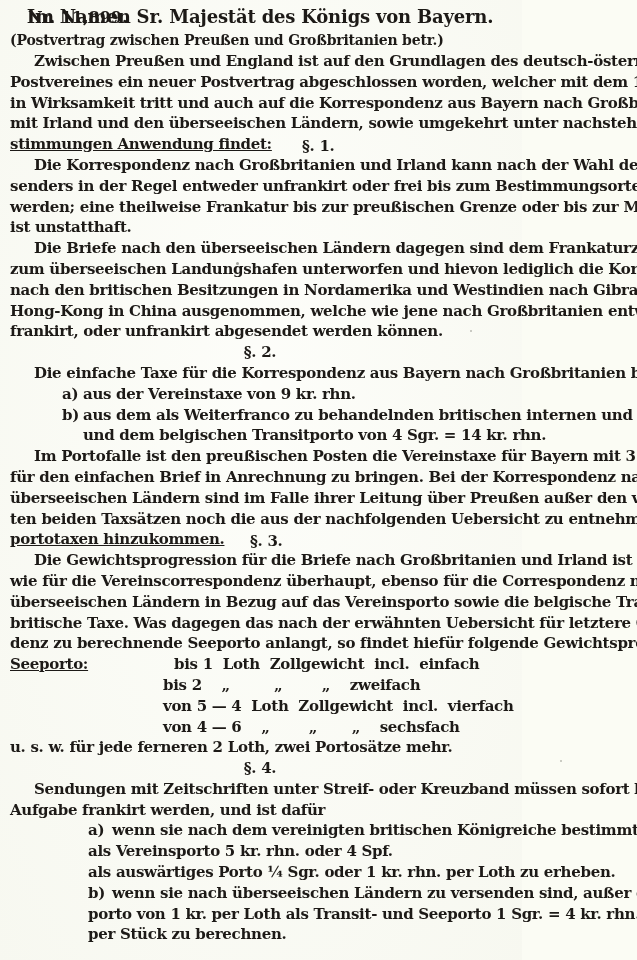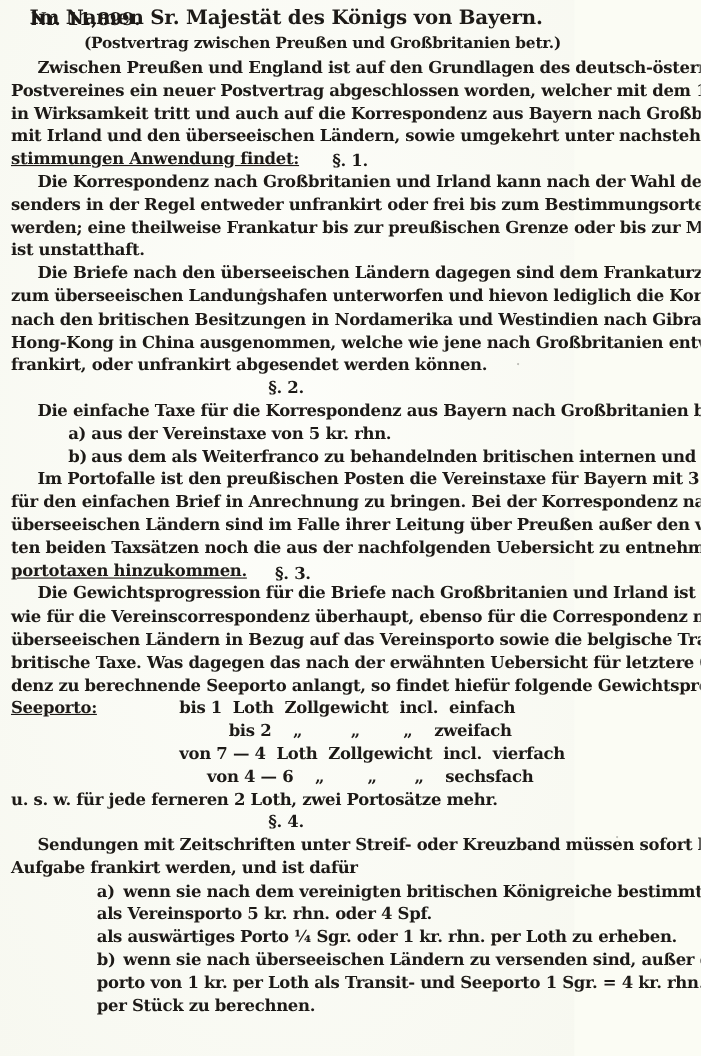--- a/index.html
+++ b/index.html
@@ -20,37 +20,37 @@
       #fbfcf4;
   }
   .body-text { font-size: 15px; font-weight: bold; letter-spacing: -0.3px; }
   .line { line-height: 20.8px; height: 20.8px; white-space: nowrap; }
   .rel { position: relative; text-decoration: underline; }
   .indent { padding-left: 24px; }
 
   .header-line { position: relative; height: 26px; line-height: 26px; text-align: center; }
   .doc-num { position: absolute; left: 18px; top: 1px; font-size: 16px; font-weight: bold; }
   .title { font-size: 18px; font-weight: bold; letter-spacing: -0.2px; }
-  .subtitle { height: 21px; line-height: 21px; text-align: right; font-size: 14px; font-weight: bold; letter-spacing: -0.2px; }
+  .subtitle { height: 21px; line-height: 21px; text-align: left; font-size: 14px; font-weight: bold; letter-spacing: -0.2px; }
 
   .sec-center { text-align: center; font-weight: bold; }
   .sec-inline { position: absolute; font-weight: bold; top: 2px; }
   .s1-mark { left: 292px; }
   .s3-mark { left: 240px; }
 
   .list-item { }
   .li-first { padding-left: 52px; }
   .li-marker { display: inline-block; width: 21px; }
   .s2-cont { padding-left: 73px; }
   .s4 .li-first { padding-left: 78px; }
   .s4 .li-marker { width: 24px; }
   .s4-cont { padding-left: 78px; }
 
-  .prog { padding-left: 153px; white-space: pre; text-align: center; }
-  .anw-row .prog-inline { position: absolute; left: 153px; top: 0; white-space: pre; }
+  .prog { padding-left: 153px; white-space: pre; }
+  .anw-row .prog-inline { position: absolute; left: 164px; top: 0; white-space: pre; }
 
   .speck { position: absolute; background: #5a5a52; border-radius: 50%; }
   .speck1 { width: 3px; height: 3px; left: 236px; top: 262px; opacity: .55; }
   .speck2 { width: 2px; height: 2px; left: 470px; top: 330px; opacity: .4; }
   .speck3 { width: 2px; height: 2px; left: 560px; top: 760px; opacity: .4; }
 </style>
 </head>
 <body>
 
 <div class="page">
@@ -79,48 +79,49 @@
     <div class="line indent">Die Briefe nach den überseeischen Ländern dagegen sind dem Frankaturzwang bis</div>
     <div class="line">zum überseeischen Landungshafen unterworfen und hievon lediglich die Korrespondenzen</div>
     <div class="line">nach den britischen Besitzungen in Nordamerika und Westindien nach Gibraltar und</div>
     <div class="line">Hong-Kong in China ausgenommen, welche wie jene nach Großbritanien entweder ganz</div>
     <div class="line">frankirt, oder unfrankirt abgesendet werden können.</div>
 
     <div class="line sec-center">§. 2.</div>
     <div class="line indent">Die einfache Taxe für die Korrespondenz aus Bayern nach Großbritanien besteht</div>
     <div class="list-item s2">
       <div class="line li-first">
-        <span class="li-marker">a)</span><span>aus der Vereinstaxe von 5 kr. rhn.</span>
+        <span class="li-marker">a)</span><span>aus der Vereinstaxe von 9 kr. rhn.</span>
       </div>
     </div>
     <div class="list-item s2">
       <div class="line li-first">
         <span class="li-marker">b)</span><span>aus dem als Weiterfranco zu behandelnden britischen internen und Seeporto</span>
       </div>
+      <div class="line s2-cont">und dem belgischen Transitporto von 4 Sgr. = 14 kr. rhn.</div>
     </div>
     <div class="line indent">Im Portofalle ist den preußischen Posten die Vereinstaxe für Bayern mit 3 Sgr.</div>
     <div class="line">für den einfachen Brief in Anrechnung zu bringen.  Bei der Korrespondenz nach den</div>
     <div class="line">überseeischen Ländern sind im Falle ihrer Leitung über Preußen außer den vorbemerk-</div>
     <div class="line">ten beiden Taxsätzen noch die aus der nachfolgenden Uebersicht zu entnehmenden See-</div>
     <div class="line rel">
       <span>portotaxen hinzukommen.</span>
       <span class="sec-inline s3-mark">§. 3.</span>
     </div>
 
     <div class="line indent">Die Gewichtsprogression für die Briefe nach Großbritanien und Irland ist dieselbe,</div>
     <div class="line">wie für die Vereinscorrespondenz überhaupt, ebenso für die Correspondenz nach den</div>
     <div class="line">überseeischen Ländern in Bezug auf das Vereinsporto sowie die belgische Transit- und die</div>
     <div class="line">britische Taxe.  Was dagegen das nach der erwähnten Uebersicht für letztere Correspon-</div>
     <div class="line">denz zu berechnende Seeporto anlangt, so findet hiefür folgende Gewichtsprogression</div>
     <div class="line rel anw-row">
       <span>Seeporto:</span>
       <span class="prog-inline">bis 1  Loth  Zollgewicht  incl.  einfach</span>
     </div>
     <div class="line prog">bis 2    „         „        „    zweifach</div>
-    <div class="line prog">von 7 — 4  Loth  Zollgewicht  incl.  vierfach</div>
+    <div class="line prog">von 5 — 4  Loth  Zollgewicht  incl.  vierfach</div>
     <div class="line prog">von 4 — 6    „        „       „    sechsfach</div>
     <div class="line">u. s. w. für jede ferneren 2 Loth, zwei Portosätze mehr.</div>
 
     <div class="line sec-center">§. 4.</div>
     <div class="line indent">Sendungen mit Zeitschriften unter Streif- oder Kreuzband müssen sofort bei der</div>
     <div class="line">Aufgabe frankirt werden, und ist dafür</div>
     <div class="list-item s4">
       <div class="line li-first">
         <span class="li-marker">a)</span><span>wenn sie nach dem vereinigten britischen Königreiche bestimmt sind,</span>
       </div>

